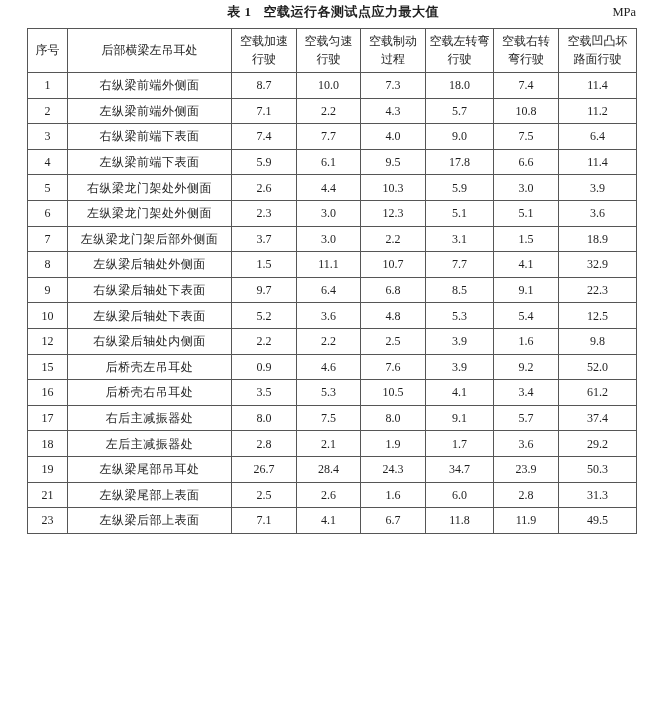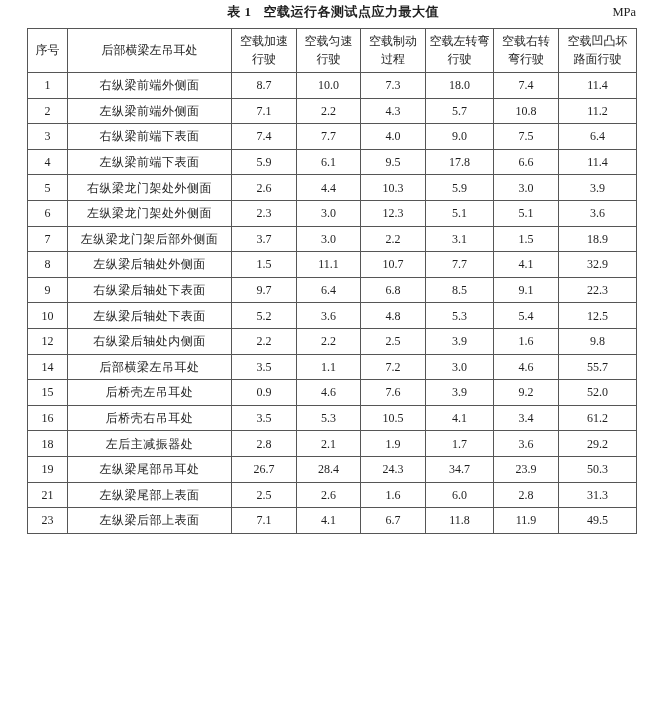--- a/index.html
+++ b/index.html
@@ -225,50 +225,50 @@
           <td>12</td>
           <td class="loc-cell">右纵梁后轴处内侧面</td>
           <td>2.2</td>
           <td>2.2</td>
           <td>2.5</td>
           <td>3.9</td>
           <td>1.6</td>
           <td>9.8</td>
         </tr>
         <tr>
-          <td>14</td>
-          <td class="loc-cell">后部横梁左吊耳处</td>
-          <td>3.5</td>
-          <td>1.1</td>
-          <td>7.2</td>
-          <td>3.0</td>
-          <td>4.6</td>
-          <td>55.7</td>
-        </tr>
-        <tr>
           <td>15</td>
           <td class="loc-cell">后桥壳左吊耳处</td>
           <td>0.9</td>
           <td>4.6</td>
           <td>7.6</td>
           <td>3.9</td>
           <td>9.2</td>
           <td>52.0</td>
         </tr>
         <tr>
           <td>16</td>
           <td class="loc-cell">后桥壳右吊耳处</td>
           <td>3.5</td>
           <td>5.3</td>
           <td>10.5</td>
           <td>4.1</td>
           <td>3.4</td>
           <td>61.2</td>
         </tr>
         <tr>
+          <td>17</td>
+          <td class="loc-cell">右后主减振器处</td>
+          <td>8.0</td>
+          <td>7.5</td>
+          <td>8.0</td>
+          <td>9.1</td>
+          <td>5.7</td>
+          <td>37.4</td>
+        </tr>
+        <tr>
           <td>18</td>
           <td class="loc-cell">左后主减振器处</td>
           <td>2.8</td>
           <td>2.1</td>
           <td>1.9</td>
           <td>1.7</td>
           <td>3.6</td>
           <td>29.2</td>
         </tr>
         <tr>

